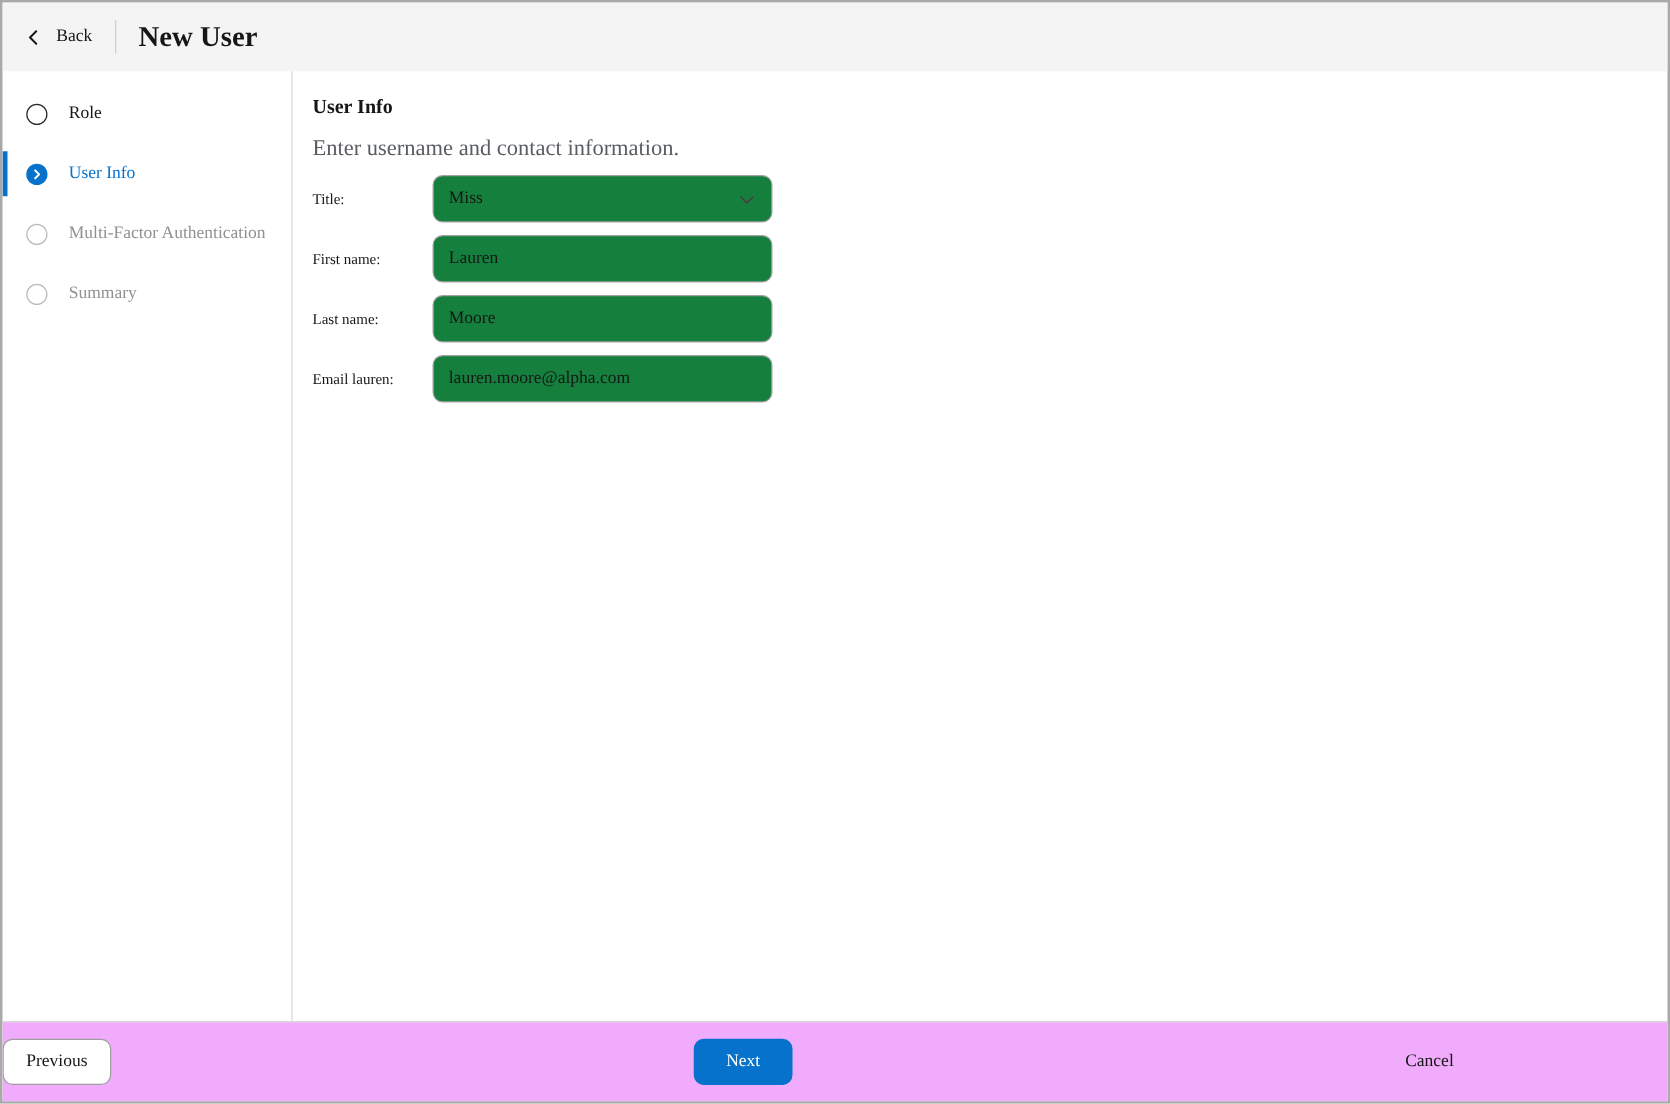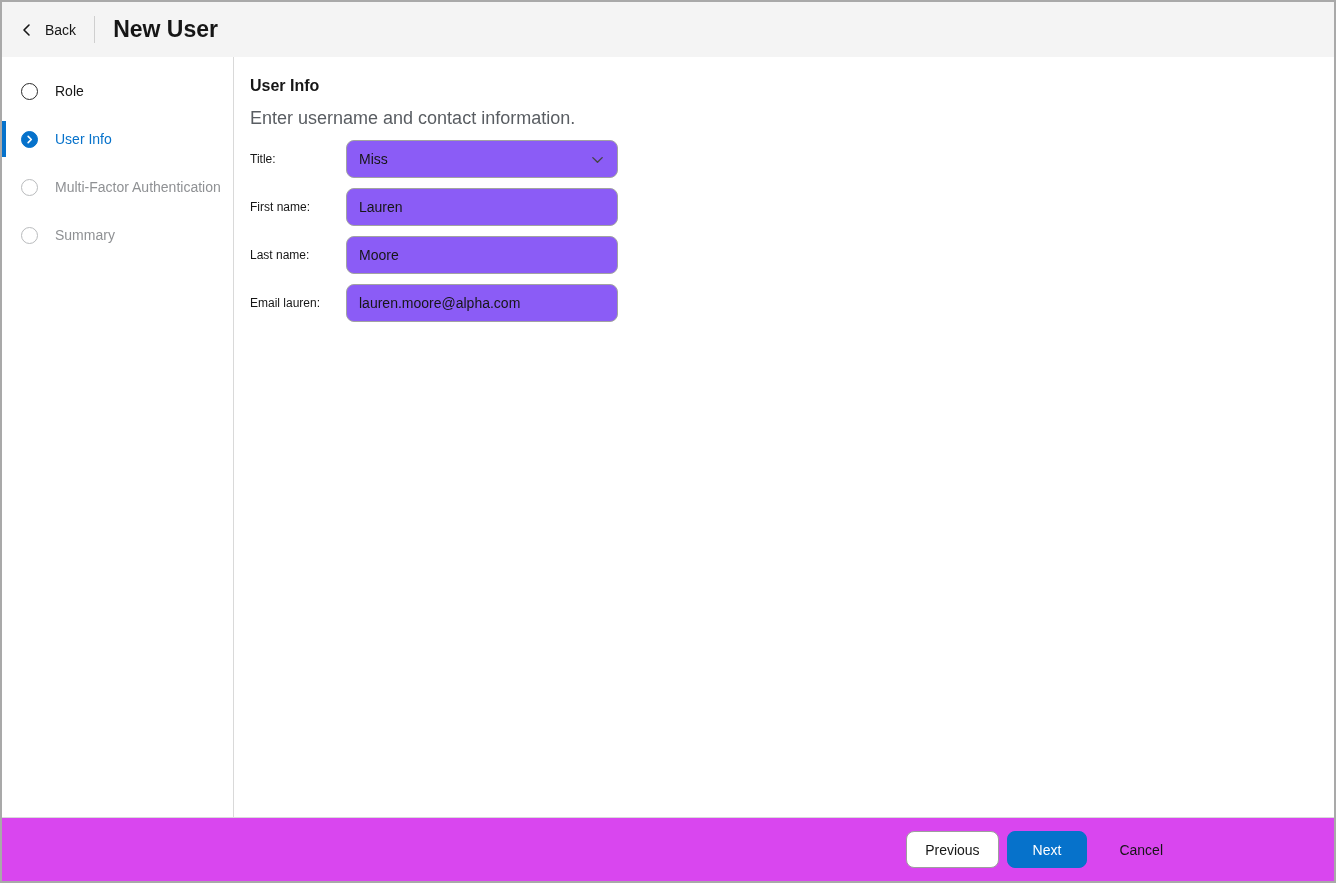--- a/index.html
+++ b/index.html
@@ -11,21 +11,21 @@
     --input-border:#a2a2a2;
     --header-bg:#f4f4f4;
     --window-border:#a9a9a9;
   }
   *{box-sizing:border-box;}
   html,body{margin:0;padding:0;background:#fff;}
   body{width:1336px;height:883px;font-family:"Liberation Sans", sans-serif;color:var(--text);}
   .window{
     width:1336px;height:883px;
     border:2px solid var(--window-border);
-    display:flex;flex-direction:column;background:#fff;overflow:hidden;
+    display:flex;flex-direction:column;background:#fff;overflow:hidden;font-family:Liberation Serif, serif;
   }
 
   
   .topbar{
     flex:0 0 55px;height:55px;background:var(--header-bg);
     display:flex;align-items:center;padding:0 18px;
   }
   .back-btn{
     display:flex;align-items:center;gap:11px;background:none;border:none;
     font-family:inherit;font-size:14px;color:var(--text);cursor:pointer;padding:0;
@@ -56,31 +56,31 @@
 
   
   .main{flex:1;padding:19px 24px 0 16px;}
   .section-title{font-size:16px;font-weight:bold;margin:0;line-height:20px;}
   .section-subtitle{font-size:18px;color:var(--gray-text);margin:14px 0 0;line-height:17px;}
   .form{margin-top:13px;}
   .form-row{display:flex;align-items:center;margin-bottom:10px;}
   .form-label{width:96px;flex:0 0 96px;font-size:12px;color:var(--text);}
   .control{
     width:272px;height:38px;border:1px solid var(--input-border);border-radius:8px;
-    font-family:inherit;font-size:14px;color:var(--text);padding:0 12px;background:#8b5cf6;
+    font-family:inherit;font-size:14px;color:var(--text);padding:0 12px;background:#15803d;
   }
   input.control{outline:none;}
   .select-control{
     display:flex;align-items:center;justify-content:space-between;cursor:pointer;
   }
 
   
   .footer{
-    flex:0 0 64px;height:64px;border-top:1px solid var(--line);background:#d946ef;
-    display:flex;align-items:center;justify-content:flex-end;padding-right:155px;gap:8px;
+    flex:0 0 64px;height:64px;border-top:1px solid var(--line);background:#f0abfc;
+    display:flex;align-items:center;justify-content:space-between;padding-right:155px;gap:8px;
   }
   .btn{
     height:37px;border-radius:8px;font-family:inherit;font-size:14px;cursor:pointer;
     display:inline-flex;align-items:center;justify-content:center;
   }
   .btn-secondary{background:#fff;border:1px solid #9e9e9e;color:var(--text);padding:0 18px;}
   .btn-primary{background:var(--blue);border:1px solid var(--blue);color:#fff;padding:0 25px;}
   .btn-ghost{background:transparent;border:none;color:var(--text);padding:0 16px;margin-left:8px;}
 
   .icon{display:inline-flex;align-items:center;justify-content:center;}

